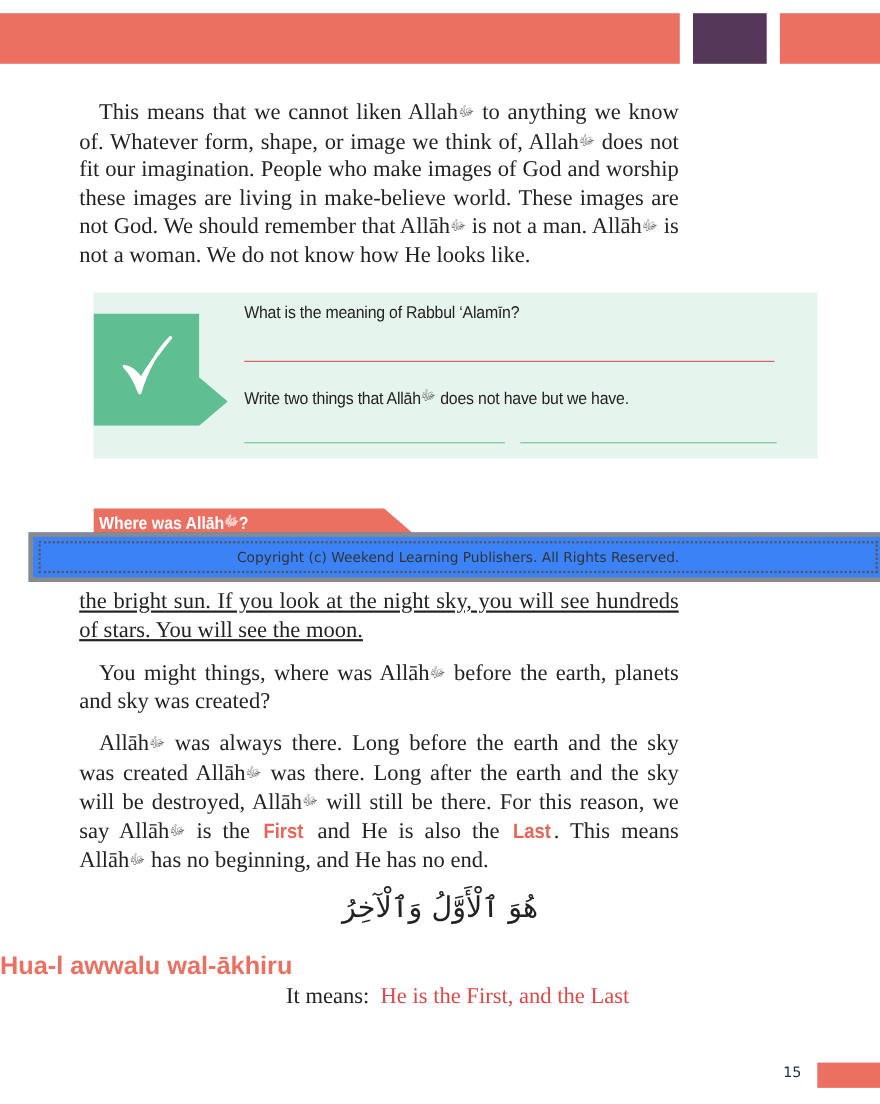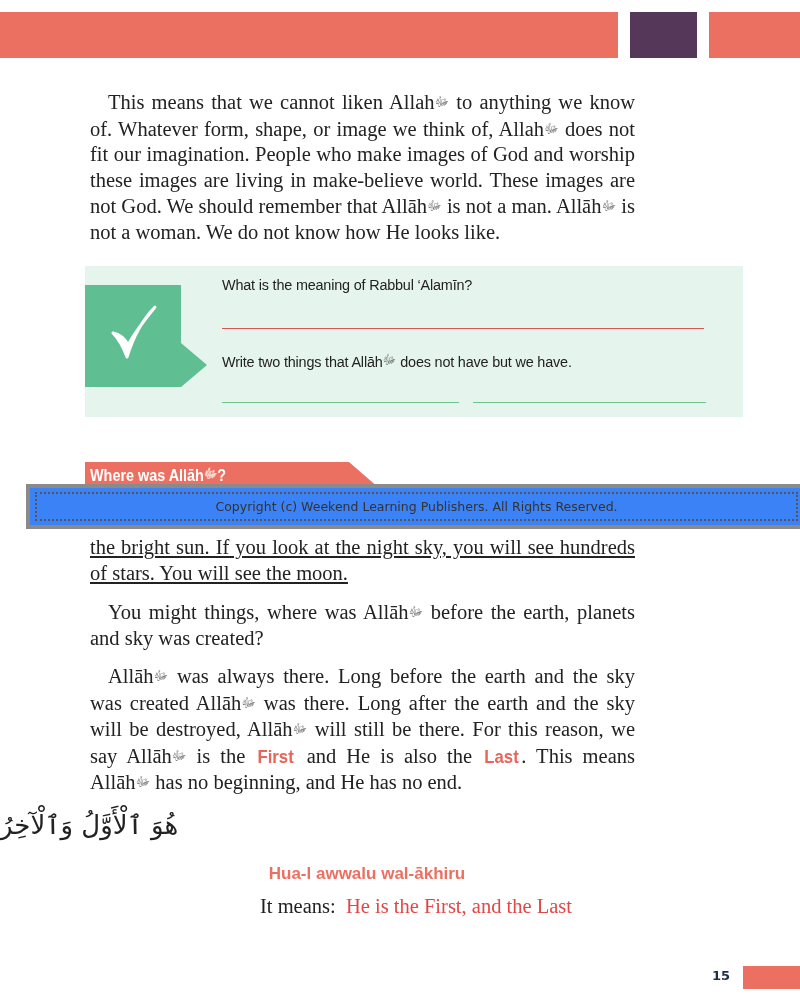--- a/index.html
+++ b/index.html
@@ -9,21 +9,21 @@
     font-family: "DejaVu Serif", "Liberation Serif", serif;
   }
   .abs { position: absolute; }
 
   
   .bar-main { left: 0; top: 12px; width: 618px; height: 46px; background: #ec7062; }
   .bar-sq   { left: 630px; top: 12px; width: 67px; height: 46px; background: #553759; }
   .bar-end  { left: 709px; top: 12px; width: 91px; height: 46px; background: #ec7062; }
 
   .para {
-    position: absolute; left: 90px; width: 545px;
+    position: absolute; left: 72px; width: 545px;
     font-family: "Liberation Serif", serif;
     font-size: 20.5px; line-height: 25.6px; color: #222;
     text-align: justify; text-align-last: left;
     margin: 0;
   }
   .para .indent { display: inline-block; width: 18px; }
   .hon { font-size: 13px; color: #666; vertical-align: 3px; font-family: "DejaVu Sans", sans-serif; }
 
   
   .review { left: 85px; top: 266px; width: 658px; height: 151px; background: #e6f4ee; }
@@ -55,36 +55,36 @@
     display: flex; align-items: center; justify-content: center;
     font-family: "DejaVu Sans", sans-serif; font-size: 12.5px; color: #333;
   }
 
   .red-bold {
     font-family: "Liberation Sans", sans-serif; font-weight: bold; color: #e8655a;
     font-size: 19px; transform: scaleX(0.88); display: inline-block;
   }
 
   .arabic {
-    left: 0; width: 800px; top: 810px; text-align: left;
+    left: 0; width: 800px; top: 810px; text-align: center;
     font-family: "DejaVu Sans", sans-serif; font-size: 26px; color: #222; direction: rtl;
   }
   .translit {
-    left: 0; width: 734px; top: 864px; text-align: center;
-    font-family: "Liberation Sans", sans-serif; font-weight: bold; font-size: 17px; color: #ec7062;
+    left: 0; width: 734px; top: 864px; 
+    font-family: "Liberation Sans", sans-serif; font-weight: bold; font-size: 23px; color: #ec7062;
   }
   .meaning {
     left: 0; width: 742px; top: 895px; text-align: center;
     font-family: "Liberation Serif", serif; font-size: 20.5px; color: #222; padding-left: 45px;
   }
   .meaning .red { color: #e04848; }
 
   .page-num {
     left: 712px; top: 968px;
-    font-family: "DejaVu Sans", sans-serif; font-weight: bold; font-size: 13px; color: #1e2f4a;
+    font-family: "DejaVu Sans", sans-serif; font-weight: normal; font-size: 13px; color: #1e2f4a;
   }
   .page-bar { left: 743px; top: 966px; width: 57px; height: 23px; background: #ec7062; }
 </style>
 </head>
 <body>
 
 <div class="abs bar-main"></div>
 <div class="abs bar-sq"></div>
 <div class="abs bar-end"></div>
 

